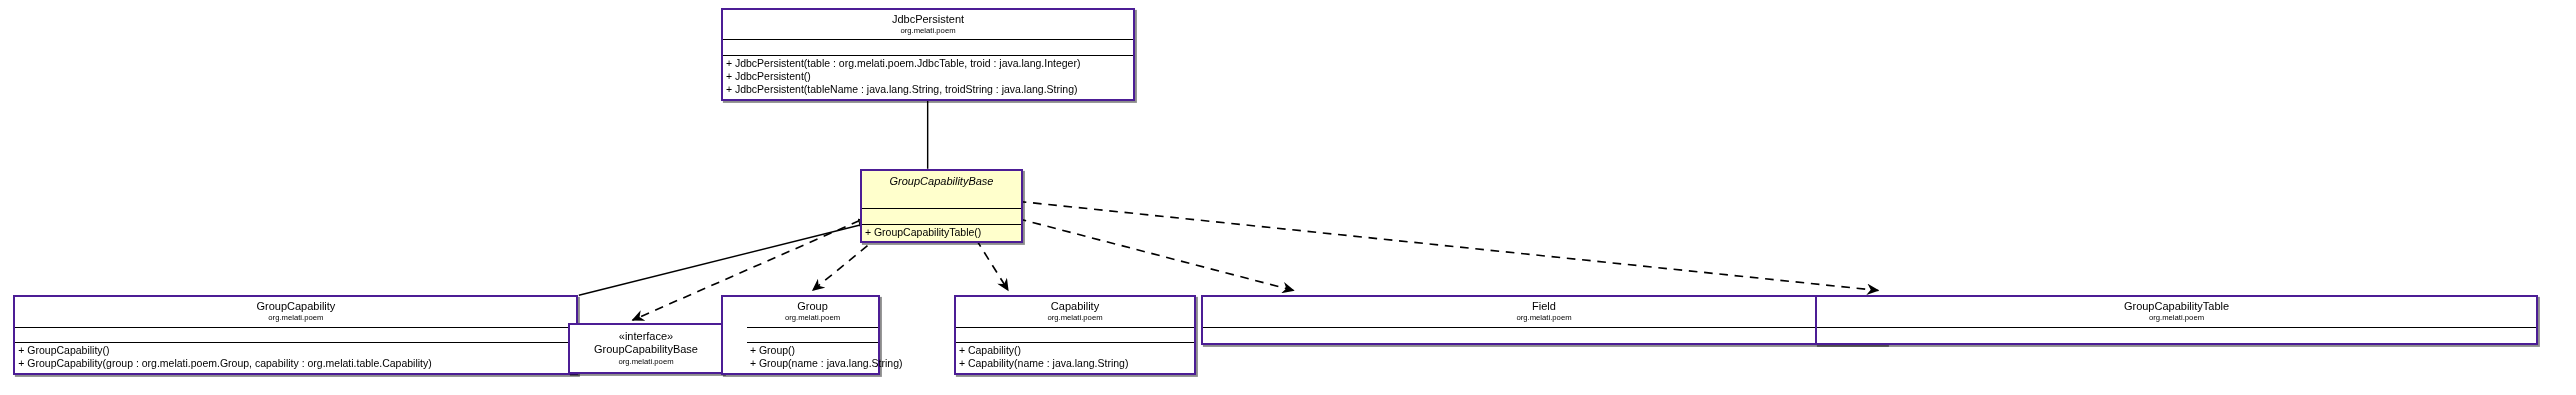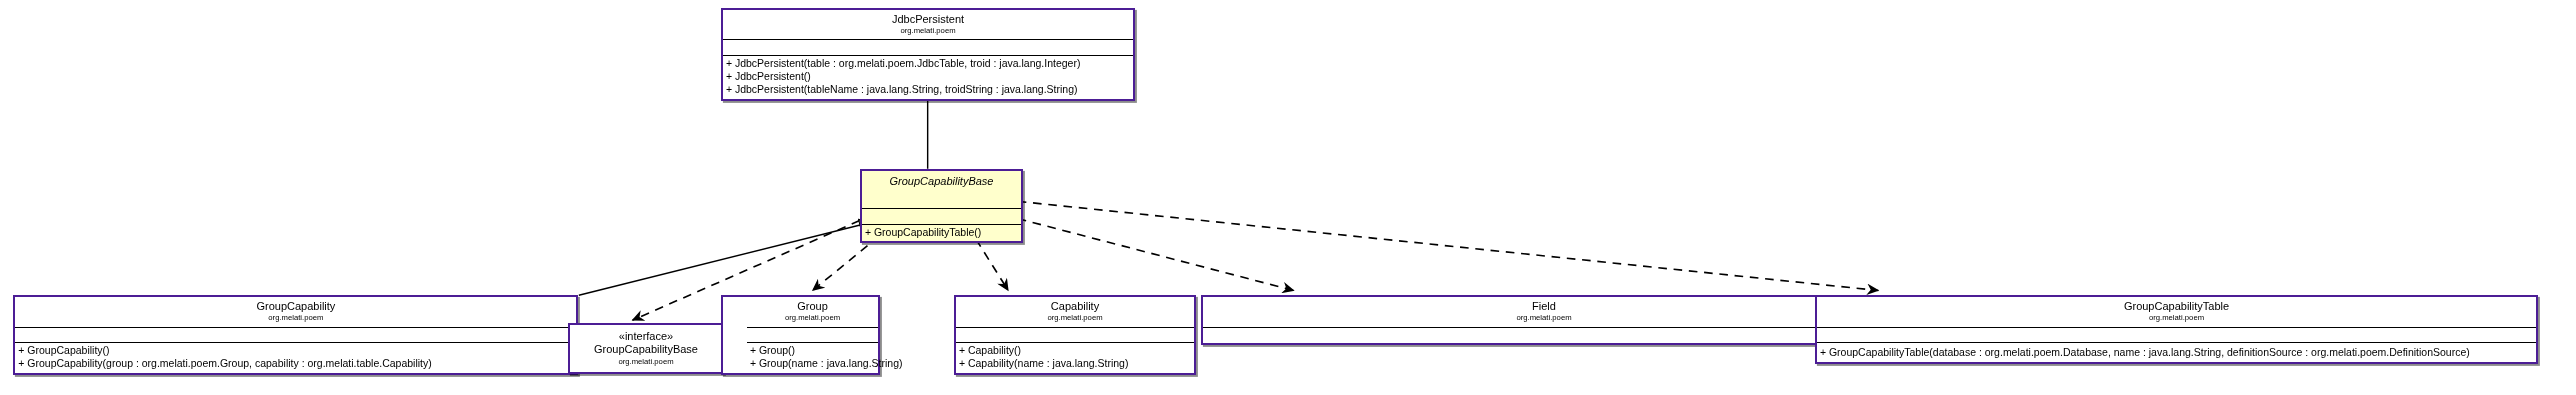--- a/index.html
+++ b/index.html
@@ -197,19 +197,16 @@
     </div>
     <div class="compartment comp-attrs"></div>
   </div>
 
   <div class="uml-class" style="left:1815px; top:295px; width:723px;">
     <div class="compartment comp-head">
       <div class="cls-name">GroupCapabilityTable</div>
       <div class="cls-pkg">org.melati.poem</div>
     </div>
     <div class="compartment comp-attrs"></div>
-    <div class="compartment comp-ops" style="padding-top:2.9px; padding-bottom:2.9px;">
-      <div class="op-line">+ GroupCapabilityTable(database : org.melati.poem.Database, name : java.lang.String, definitionSource : org.melati.poem.DefinitionSource)</div>
-    </div>
   </div>
 
 </div>
 
 
 </body></html>

